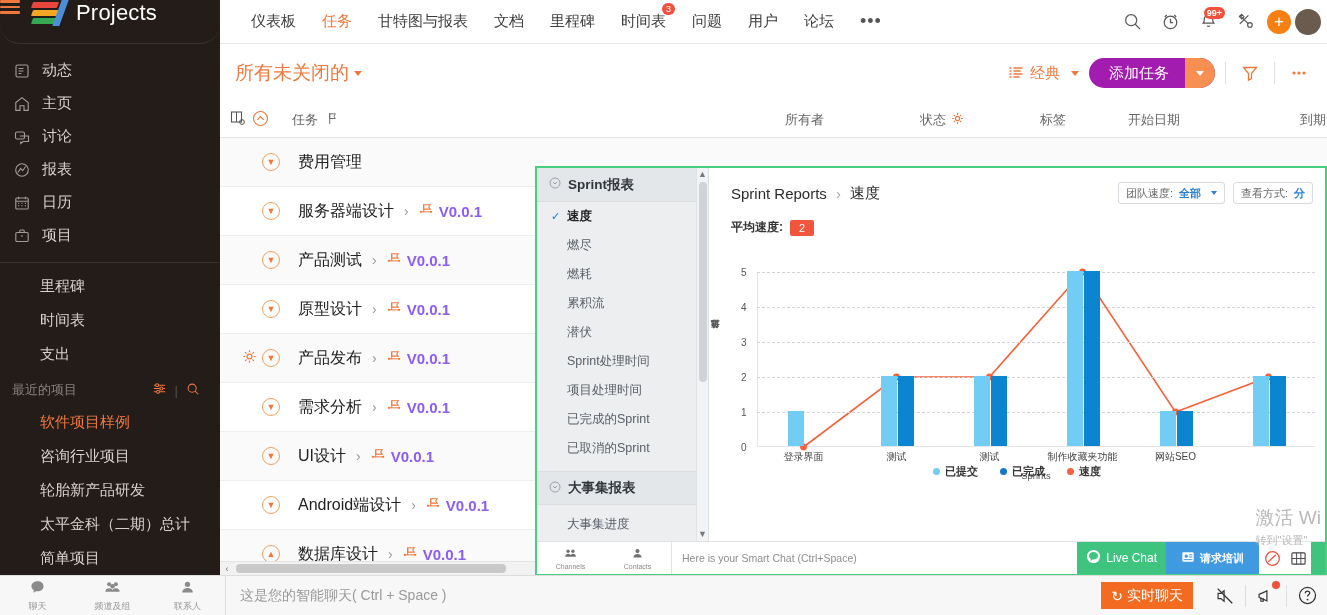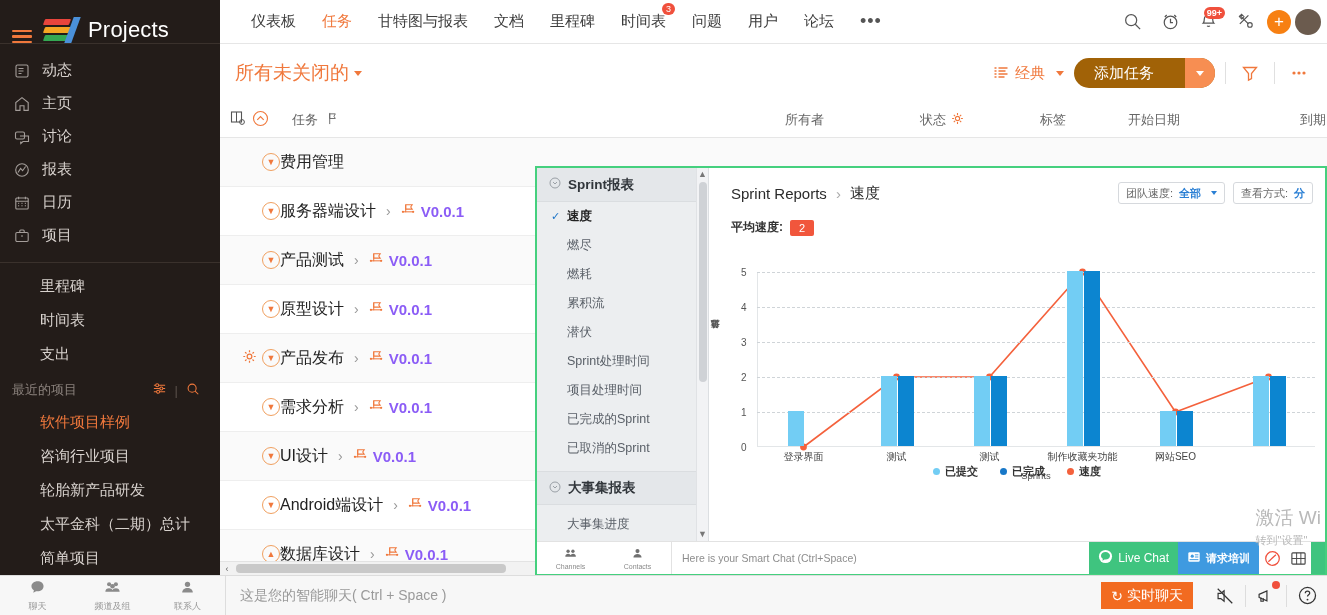--- a/index.html
+++ b/index.html
@@ -12,23 +12,23 @@
     position:relative;
   }
 
   
   #sidebar {
     position:absolute; left:0; top:0; width:220px; height:615px;
     background:#231c19;
     color:#cfc9c5;
   }
   #sidebar-logo {
-    height:44px; display:flex; align-items:flex-end; gap:10px;
-    padding-left:12px;
+    height:44px; display:flex; align-items:flex-start; gap:10px;
     border-bottom:1px solid #3a312c;
+    border-radius:20px;
   }
   .burger { width:20px; display:flex; flex-direction:column; gap:3px; cursor:pointer;}
   .burger span { display:block; height:2.5px; background:#f0783c; border-radius:1px;}
   .logo-mark { width:36px; height:26px; position:relative; }
   .logo-mark i {
     position:absolute; display:block; width:26px; height:6px; border-radius:1px;
     transform: skewX(-20deg);
   }
   .logo-mark i:nth-child(1){ background:#e8453c; top:2px; left:2px;}
   .logo-mark i:nth-child(2){ background:#f5a623; top:10px; left:2px;}
@@ -118,21 +118,21 @@
   #toolbar {
     height:58px; display:flex; align-items:center; padding:0 14px 0 15px;
   }
   #filter-title { color:#f0783c; font-size:19px; cursor:pointer; }
   .caret { display:inline-block; border-left:4px solid transparent; border-right:4px solid transparent;
            border-top:5px solid currentColor; margin-left:5px; vertical-align:middle;}
   #toolbar-right { margin-left:auto; display:flex; align-items:center; gap:10px; }
   .classic-btn { display:flex; align-items:center; gap:6px; color:#f0783c; font-size:15px; cursor:pointer;}
   .add-task {
     display:flex; align-items:center; height:30px; border-radius:15px; overflow:hidden;
-    background:#a16207; cursor:pointer;gap:15px;
+    background:#a21caf; cursor:pointer;
   }
   .add-task .lbl { color:#fff; font-size:15px; padding:0 16px 0 20px; }
   .add-task .split { width:30px; height:30px; background:#f78e52; display:flex; align-items:center; justify-content:center;}
   .tb-sep { width:1px; height:22px; background:#e0e0e0; }
   .tb-ic { width:28px;height:28px;display:flex;align-items:center;justify-content:center;cursor:pointer;}
 
   #colhead {
     height:36px; display:flex; align-items:center; border-bottom:1px solid #e6e6e6;
     font-size:13px; color:#666; padding-left:10px;
   }
@@ -143,21 +143,21 @@
     position:relative; padding-left:10px;
   }
   .task-row:nth-child(odd){ background:#fafafa; }
   .task-row:nth-child(even){ background:#fff; }
   .row-gear { position:absolute; left:22px; color:#f0783c; font-size:15px; }
   .circ {
     width:18px;height:18px;border-radius:50%;border:1.4px solid #f0a060;
     display:flex;align-items:center;justify-content:center;color:#f0783c;font-size:9px;
     margin-left:32px; flex:0 0 18px; cursor:pointer;
   }
-  .task-name { font-size:16px; color:#222; white-space:nowrap; }
+  .task-name { margin-left:18px; font-size:16px; color:#222; white-space:nowrap; }
   .chev-sep { margin:0 10px; color:#999; font-size:14px;}
   .ver { color:#8b5cf6; font-size:15px; font-weight:bold;}
   .milestone-ic { margin-right:5px; }
 
   #hscroll {
     position:absolute; left:220px; bottom:40px; right:0; height:14px;
     background:#f2f2f2; border-top:1px solid #e3e3e3; display:flex; align-items:center;
   }
   #hscroll .arrow { width:14px; text-align:center; font-size:9px; color:#666; }
   #hscroll .thumb { height:9px; background:#c9c9c9; border-radius:4px; width:270px; margin-left:2px;}
@@ -226,21 +226,21 @@
     border-top:1px solid #e2e2e2; display:flex; align-items:center;
   }
   .pf-tab { width:67px; height:33px; display:flex; flex-direction:column; align-items:center;
             justify-content:center; gap:0px; cursor:pointer;}
   .pf-tab .lbl { font-size:7px; color:#8a8a8a; }
   .pf-input { flex:1; height:33px; display:flex; align-items:center; padding-left:10px;
               font-size:10.5px; color:#8d8d8d; border-left:1px solid #e2e2e2;}
   .pf-right { display:flex; align-items:center; height:33px; }
   .pf-livechat { background:#3fc47f; height:33px; display:flex; align-items:center; gap:5px; padding:0 9px;}
   .pf-livechat .t { color:#fff; font-size:12px; }
-  .pf-train { background:#3f9ae0; height:33px; display:flex; align-items:center; gap:5px; padding:0 9px;}
+  .pf-train { background:#3f9ae0; height:33px; display:flex; align-items:center; gap:5px; padding:0 15px;}
   .pf-train .t { color:#fff; font-size:11px; font-weight:bold;}
   .pf-ic { width:26px;height:33px;display:flex;align-items:center;justify-content:center; }
 
   
   #watermark {
     position:absolute; right:6px; top:505px; text-align:left; color:#b9b9b9; z-index:5;
     pointer-events:none;
   }
   #watermark .l1 { font-size:19px; }
   #watermark .l2 { font-size:11px; margin-top:2px;}

